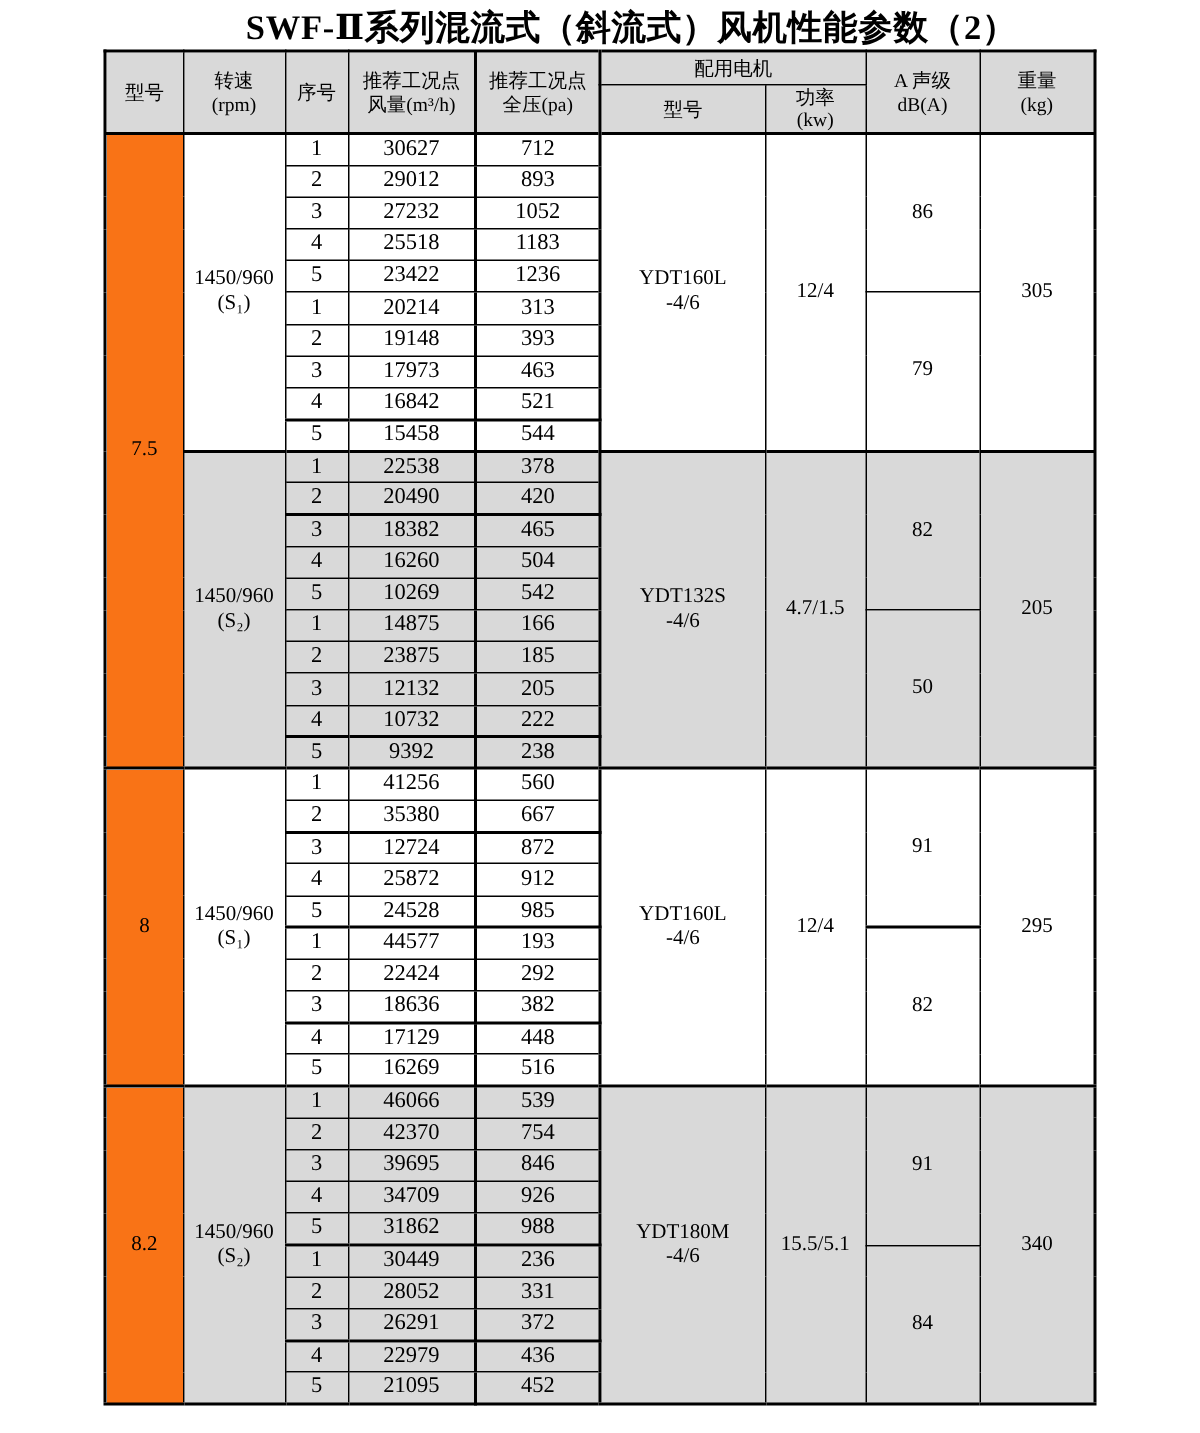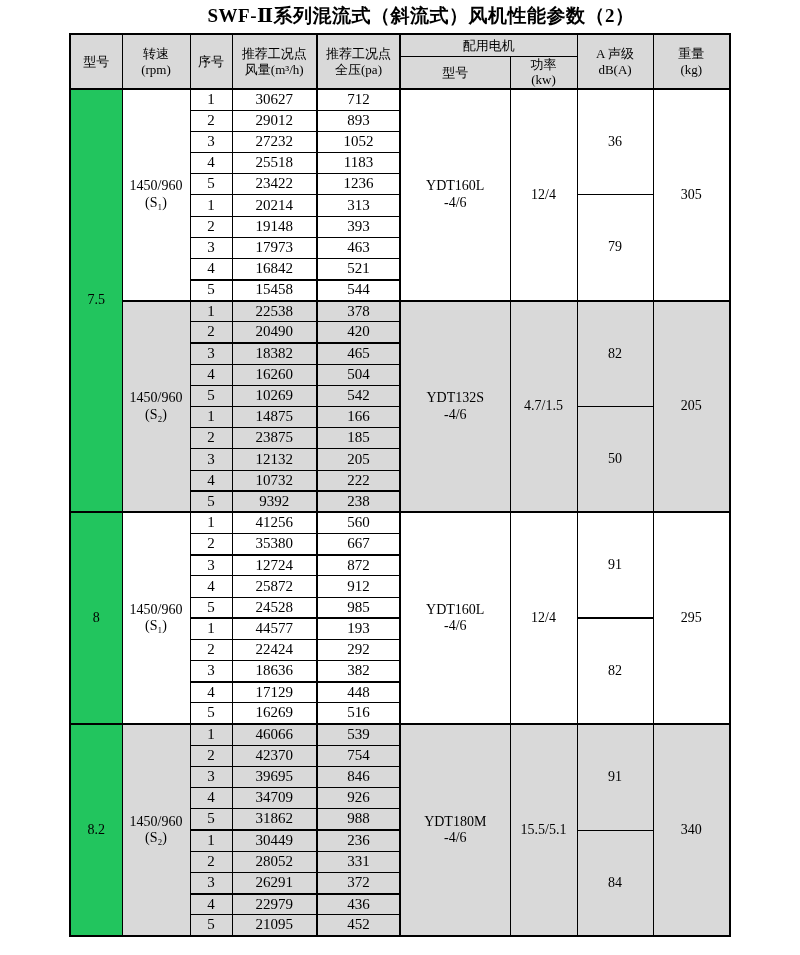--- a/index.html
+++ b/index.html
@@ -9,21 +9,21 @@
     background: #ffffff;
     font-family: "Liberation Serif", "DejaVu Serif", "DejaVu Sans", serif;
     color: #000;
     position: relative;
   }
   #page-title {
     position: absolute;
     left: 0; top: 3px;
     width: 800px;
     text-align: center;
-    font-size: 19px;
+    font-size: 23px;
     font-weight: bold;
     letter-spacing: 0.5px;
     padding-left: 42px;
   }
   #perf-table {
     position: absolute;
     left: 69px; top: 33px;
     width: 661px; height: 904px;
     border-collapse: collapse;
     table-layout: fixed;
@@ -39,21 +39,21 @@
     line-height: 1.18;
     overflow: hidden;
   }
   thead { border-bottom: 2px solid #000; }
   thead th { background: #d9d9d9; font-size: 13px; }
   thead tr.h1 { height: 22px; }
   thead tr.h2 { height: 33px; }
   tbody tr { height: 21px; }
   tbody td.num { font-size: 15px; }
   tr.shaded td { background: #d9d9d9; }
-  td.model-cell, tr.shaded td.model-cell { background: #22c55e; font-size: 14px; }
+  td.model-cell, tr.shaded td.model-cell { background: #f97316; font-size: 14px; }
   .vthick { border-right-width: 2px; }
   .hthick { border-bottom-width: 2px; }
   tr.sec-last td { border-bottom-width: 2px; }
   .bthick { border-bottom-width: 2px; }
 </style>
 </head>
 <body>
 
 <div id="page-title">SWF-Ⅱ系列混流式（斜流式）风机性能参数（2）</div>
 
@@ -119,21 +119,21 @@
           <div>(S₁)</div>
         </td>
         <td class="num">1</td>
         <td class="num vthick">30627</td>
         <td class="num vthick">712</td>
         <td rowspan="10" class="bthick">
           <div>YDT160L</div>
           <div>-4/6</div>
         </td>
         <td rowspan="10" class="bthick">12/4</td>
-        <td rowspan="5" class="">36</td>
+        <td rowspan="5" class="">86</td>
         <td rowspan="10" class="bthick">305</td>
       </tr>
       <tr class="">
         <td class="num">2</td>
         <td class="num vthick">29012</td>
         <td class="num vthick">893</td>
       </tr>
       <tr class="">
         <td class="num">3</td>
         <td class="num vthick">27232</td>

